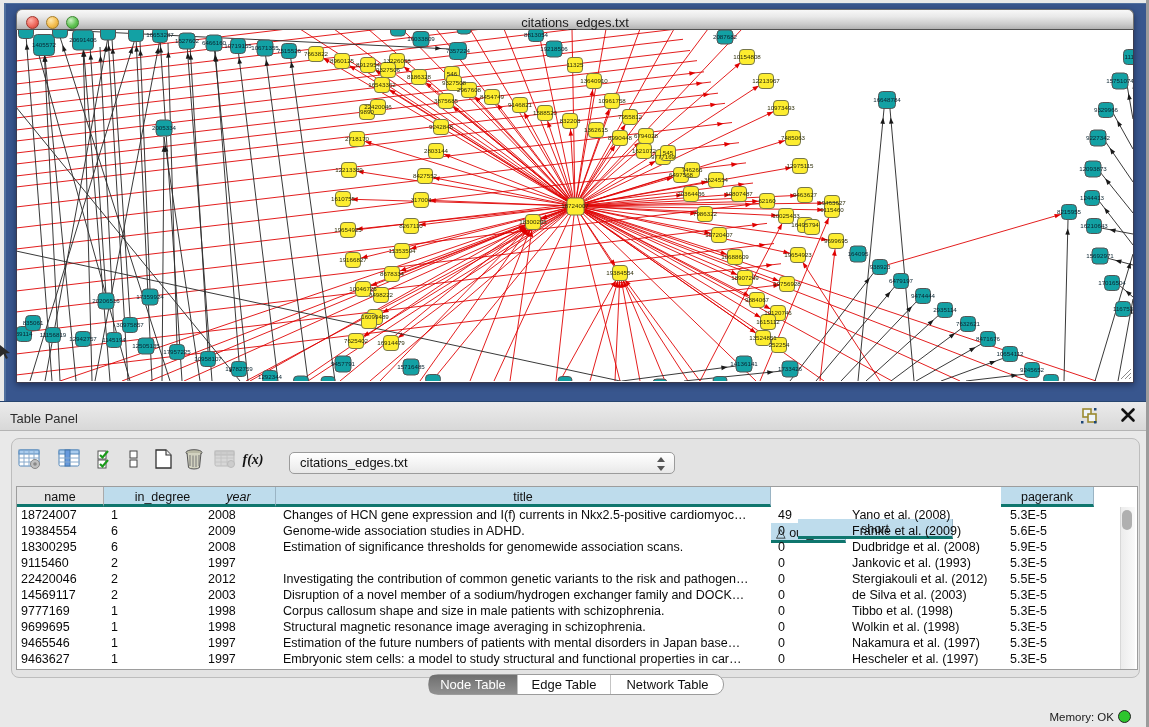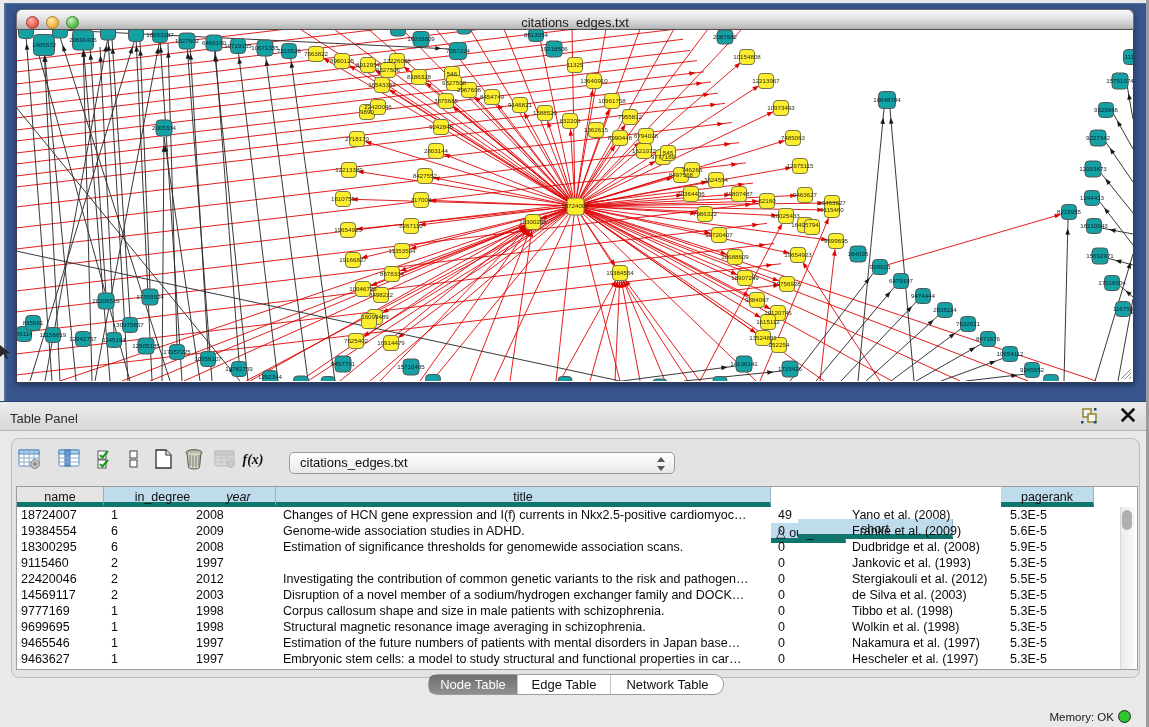--- a/index.html
+++ b/index.html
@@ -9,24 +9,24 @@
 #titlebar .title { position:absolute; left:0; right:0; top:5px; text-align:center; font-size:13px; color:#1d1d1d; }
 .light { position:absolute; top:6px; width:13px; height:13px; border-radius:50%; }
 #canvas { position:absolute; left:0; top:21px; width:1118px; height:353px; background:#fff; border:1px solid #3c3c50; border-top:none; overflow:hidden; }
 #tablepanel { position:absolute; left:0; top:401px; width:1146px; height:326px; background:#e9e9e9; border-top:1px solid #27456f; }
 #tphead { position:absolute; left:0; top:0; width:100%; height:29px; background:linear-gradient(#ebebeb,#d8d8d8); border-bottom:1px solid #b4b4b4; }
 #tphead .t { position:absolute; left:10px; top:9px; font-size:13px; color:#2c2c2c; }
 #container { position:absolute; left:11px; top:36px; width:1129px; height:240px; background:#e3e3e3; border:1px solid #bdbdbd; border-radius:8px; }
 #toolbar { position:absolute; left:5px; top:8px; height:28px; }
 #combo { position:absolute; left:277px; top:13px; width:386px; height:22px; background:linear-gradient(#ffffff,#f2f2f2 60%,#e8e8e8); border:1px solid #9b9b9b; border-radius:5px; font-size:13px; color:#111; line-height:20px; padding-left:10px; }
 #tbl { position:absolute; left:4px; top:47px; width:1122px; height:184px; background:#fff; border:1px solid #9d9d9d; }
-.th { position:absolute; top:0; height:20px; background:#bedcec; border-right:1px solid #9ab4c4; border-bottom:5px solid #0f766e; font-size:12.5px; text-align:center; line-height:20px; color:#111; }
+.th { position:absolute; top:0; height:20px; background:#bedcec; border-right:1px solid #9ab4c4; border-bottom:3px solid #0f766e; font-size:12.5px; text-align:center; line-height:20px; color:#111; }
 .trow { position:absolute; left:0; width:1100px; height:16px; font-size:12.5px; color:#0a0a0a; }
 .trow span { position:absolute; top:0; white-space:nowrap; line-height:16px; }
-.c0 { left:4px; } .c1 { left:94px; } .c2 { left:179px; } .c3 { left:266px; }
+.c0 { left:4px; } .c1 { left:94px; } .c2 { left:191px; } .c3 { left:266px; }
 .c4 { left:761px; } .c5 { left:835px; } .c6 { left:993px; }
 #tabs { position:absolute; left:428px; top:272px; width:296px; height:21px; border:1px solid #9c9c9c; border-radius:10px; background:#fff; font-size:13px; }
 #tabs .seg { position:absolute; top:0; height:19px; line-height:19px; text-align:center; color:#111; }
 #memory { position:absolute; right:32px; top:309px; font-size:11.5px; color:#1a1a1a; }
 #memdot { position:absolute; right:15px; top:308px; width:13px; height:13px; border-radius:50%; background:#2ec52e; border:1.5px solid #222; }
 </style></head><body>
 <div id="root">
 <div id="desktop"></div>
 <div id="win">
  <div id="canvas">

